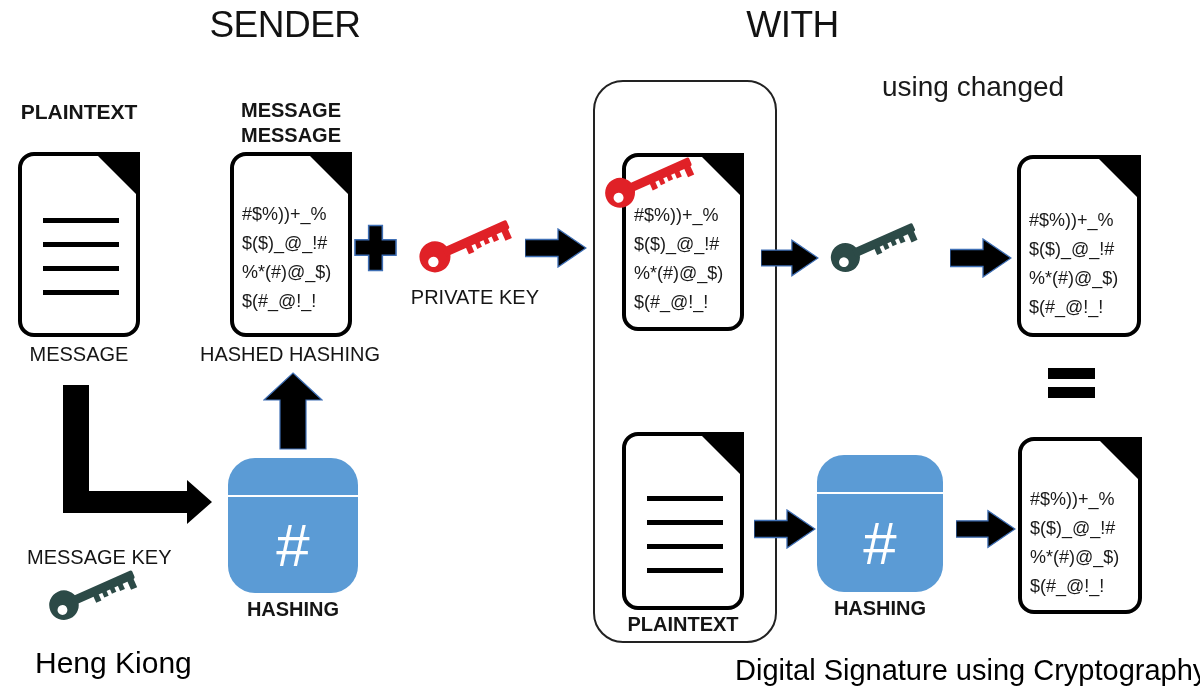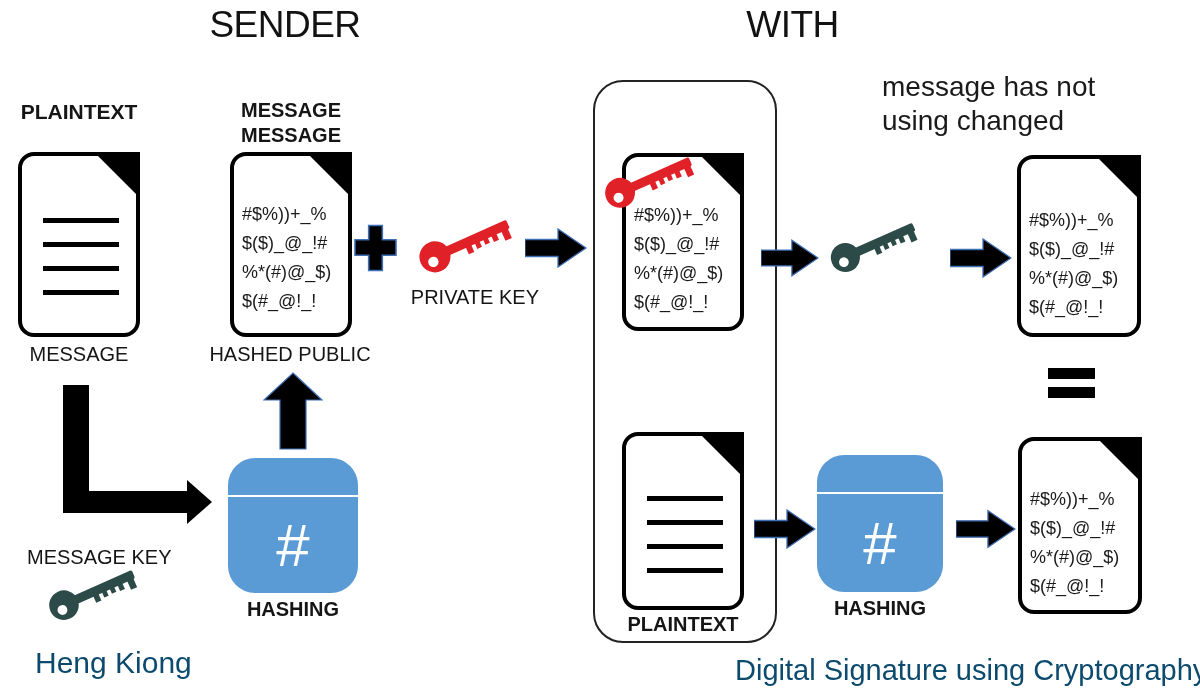--- a/index.html
+++ b/index.html
@@ -8,21 +8,21 @@
     font-family:"Liberation Sans",sans-serif;color:#111;
   }
   .abs{position:absolute;}
   
   .big-title{font-size:37px;font-weight:500;letter-spacing:-0.5px;text-align:center;color:#121212;}
   
   .lbl{position:absolute;text-align:center;font-size:20px;color:#151515;white-space:nowrap;}
   .lbl.bold{font-weight:700;}
   .lbl.two-line{white-space:normal;line-height:25px;}
   .note{position:absolute;font-size:28px;line-height:34px;color:#1a1a1a;text-align:left;}
-  .caption{position:absolute;font-size:29px;color:#0c4a6e;white-space:nowrap;}
+  .caption{position:absolute;font-size:29px;color:#000000;white-space:nowrap;}
   
   .doc{position:absolute;background:#fff;border:4px solid #000;border-radius:16px;box-sizing:border-box;}
   .doc .fold{position:absolute;top:-4px;right:-4px;width:0;height:0;
     border-top:46px solid #000;border-left:46px solid transparent;}
   .doc-lines{position:absolute;left:21px;top:62px;}
   .dline{width:76px;height:5px;background:#000;margin-bottom:19px;}
   .hash-text{position:absolute;left:8px;top:44px;font-size:18px;line-height:29px;
     color:#1a1a1a;white-space:nowrap;font-weight:400;}
   
   .node-box{position:absolute;border:2px solid #222;border-radius:30px;background:transparent;box-sizing:border-box;}
@@ -65,21 +65,21 @@
   </div>
   <div class="doc" style="left:230px;top:152px;width:122px;height:185px;">
     <div class="fold"></div>
     <div class="hash-text">
       <div>#$%))+_%</div>
       <div>$($)_@_!#</div>
       <div>%*(#)@_$)</div>
       <div>$(#_@!_!</div>
     </div>
   </div>
-  <div class="lbl" style="left:195px;top:343px;width:190px;">HASHED PUBLIC</div>
+  <div class="lbl" style="left:195px;top:343px;width:190px;">HASHED HASHING</div>
 
   <div class="abs" style="left:354px;top:224px;">
     <svg width="43" height="48" viewBox="0 0 44 48">
       <path d="M15,1 H29 V15.5 H43 V31.5 H29 V47 H15 V31.5 H1 V15.5 H15 Z" fill="#000" stroke="var(--outline-blue,#3f6fb5)" stroke-width="1.6"></path>
     </svg>
   </div>
 
   <div class="key key-red" style="left:410px;top:202px;">
     <svg width="112" height="82" viewBox="0 0 112 82">
       <g transform="translate(6,19) rotate(-24 50 22)" fill="currentColor">
@@ -148,21 +148,20 @@
     </svg>
   </div>
 
   <div class="abs" style="left:950px;top:238px;">
     <svg width="62" height="40" viewBox="0 0 62 40">
       <polygon points="0,11.5 33,11.5 33,1 61,20 33,39 33,28.5 0,28.5" fill="#000" stroke="var(--outline-blue,#3f6fb5)" stroke-width="1.3"></polygon>
     </svg>
   </div>
 
   <div class="note" style="left:882px;top:70px;width:290px;">
-    <div>message has not</div>
     <div>using changed</div>
   </div>
 
   <div class="doc" style="left:1017px;top:155px;width:124px;height:182px;">
     <div class="fold"></div>
     <div class="hash-text" style="top:47px;">
       <div>#$%))+_%</div>
       <div>$($)_@_!#</div>
       <div>%*(#)@_$)</div>
       <div>$(#_@!_!</div>

